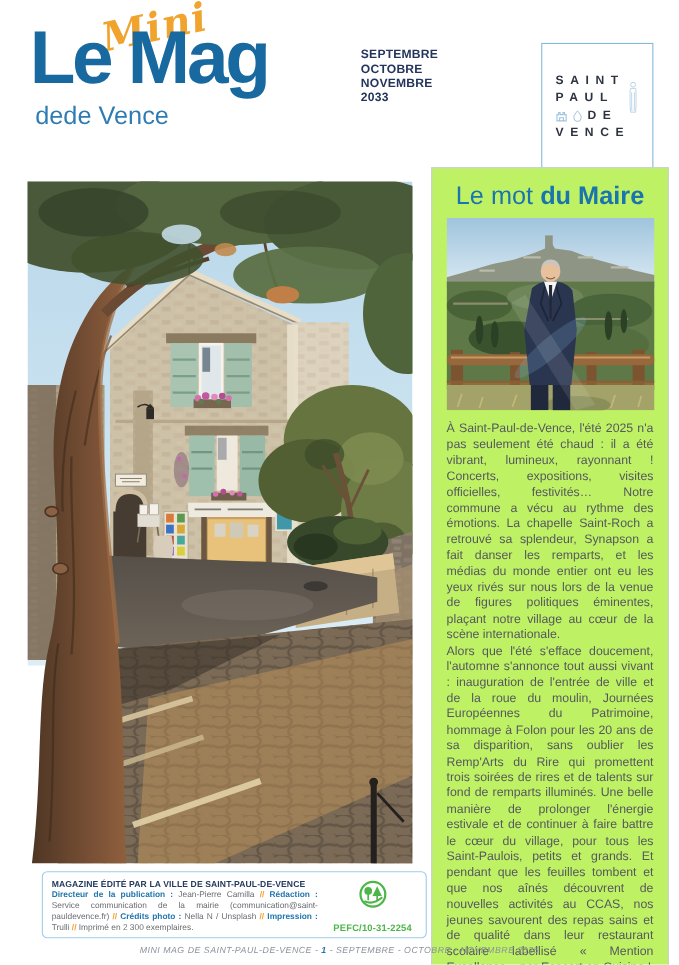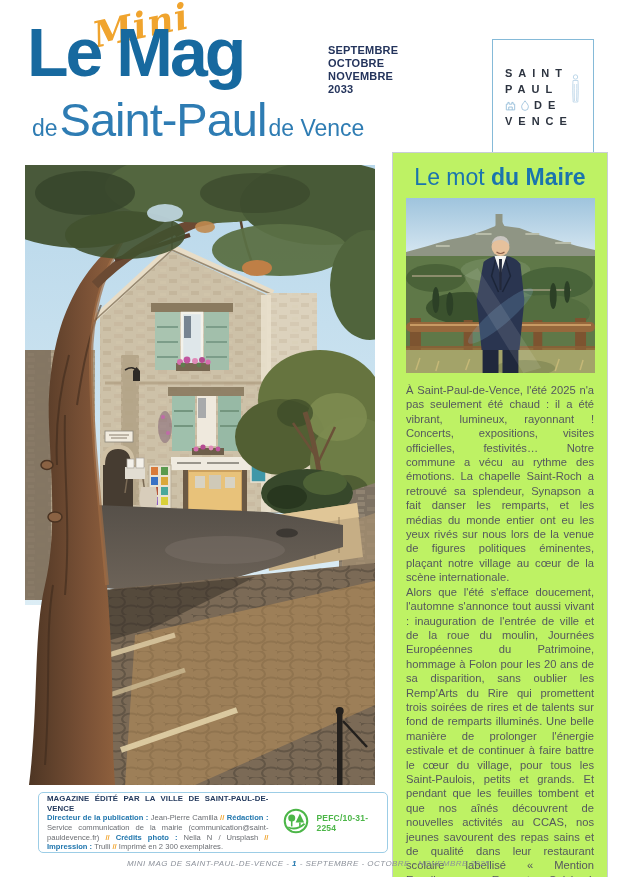--- a/index.html
+++ b/index.html
@@ -45,38 +45,37 @@
 
   
   .colophon{position:absolute;left:25px;top:792px;width:350px;height:61px;
         border:1.5px solid #9ccde6;border-radius:5px;box-sizing:border-box;
         padding:5px 8px 4px;display:flex;align-items:center;background:#fff;margin-left:13px;}
   .colo-text{width:242px;font-size:7.6px;line-height:9.7px;color:#6a6d72;
         text-align:justify;}
   .colo-title{font-weight:700;color:#243a5e;font-size:7.8px;letter-spacing:.1px;}
   .seg-label{color:#2277ae;font-weight:700;}
   .seg-sep{color:#f0a42e;font-weight:700;}
-  .pefc{display:flex;align-items:center;gap:6px;margin-left:14px;}
+  .pefc{display:flex;align-items:center;gap:6px;margin-left:14px;flex-direction:column;}
   .pefc-code{color:#4cb648;font-weight:700;font-size:8.5px;letter-spacing:.2px;}
 
   
   .footer{position:absolute;left:0;right:0;top:859px;text-align:center;
         font-size:8px;color:#8d929b;letter-spacing:.45px;font-style:italic;}
   .footer .pn{color:#2277ae;font-weight:700;}
 </style>
 </head>
 <body>
 
 <div class="page">
 
   <div class="mini">Mini</div>
   <div class="mag-title">Le Mag</div>
   <div class="mag-sub">
     <span class="de">de</span>
-    <span class="sp">Saint-Paul</span>
     <span class="de">de Vence</span>
   </div>
   <div class="issue">
     <div>SEPTEMBRE</div>
     <div>OCTOBRE</div>
     <div>NOVEMBRE</div>
     <div>2033</div>
   </div>
 
   <div class="logo-box">

